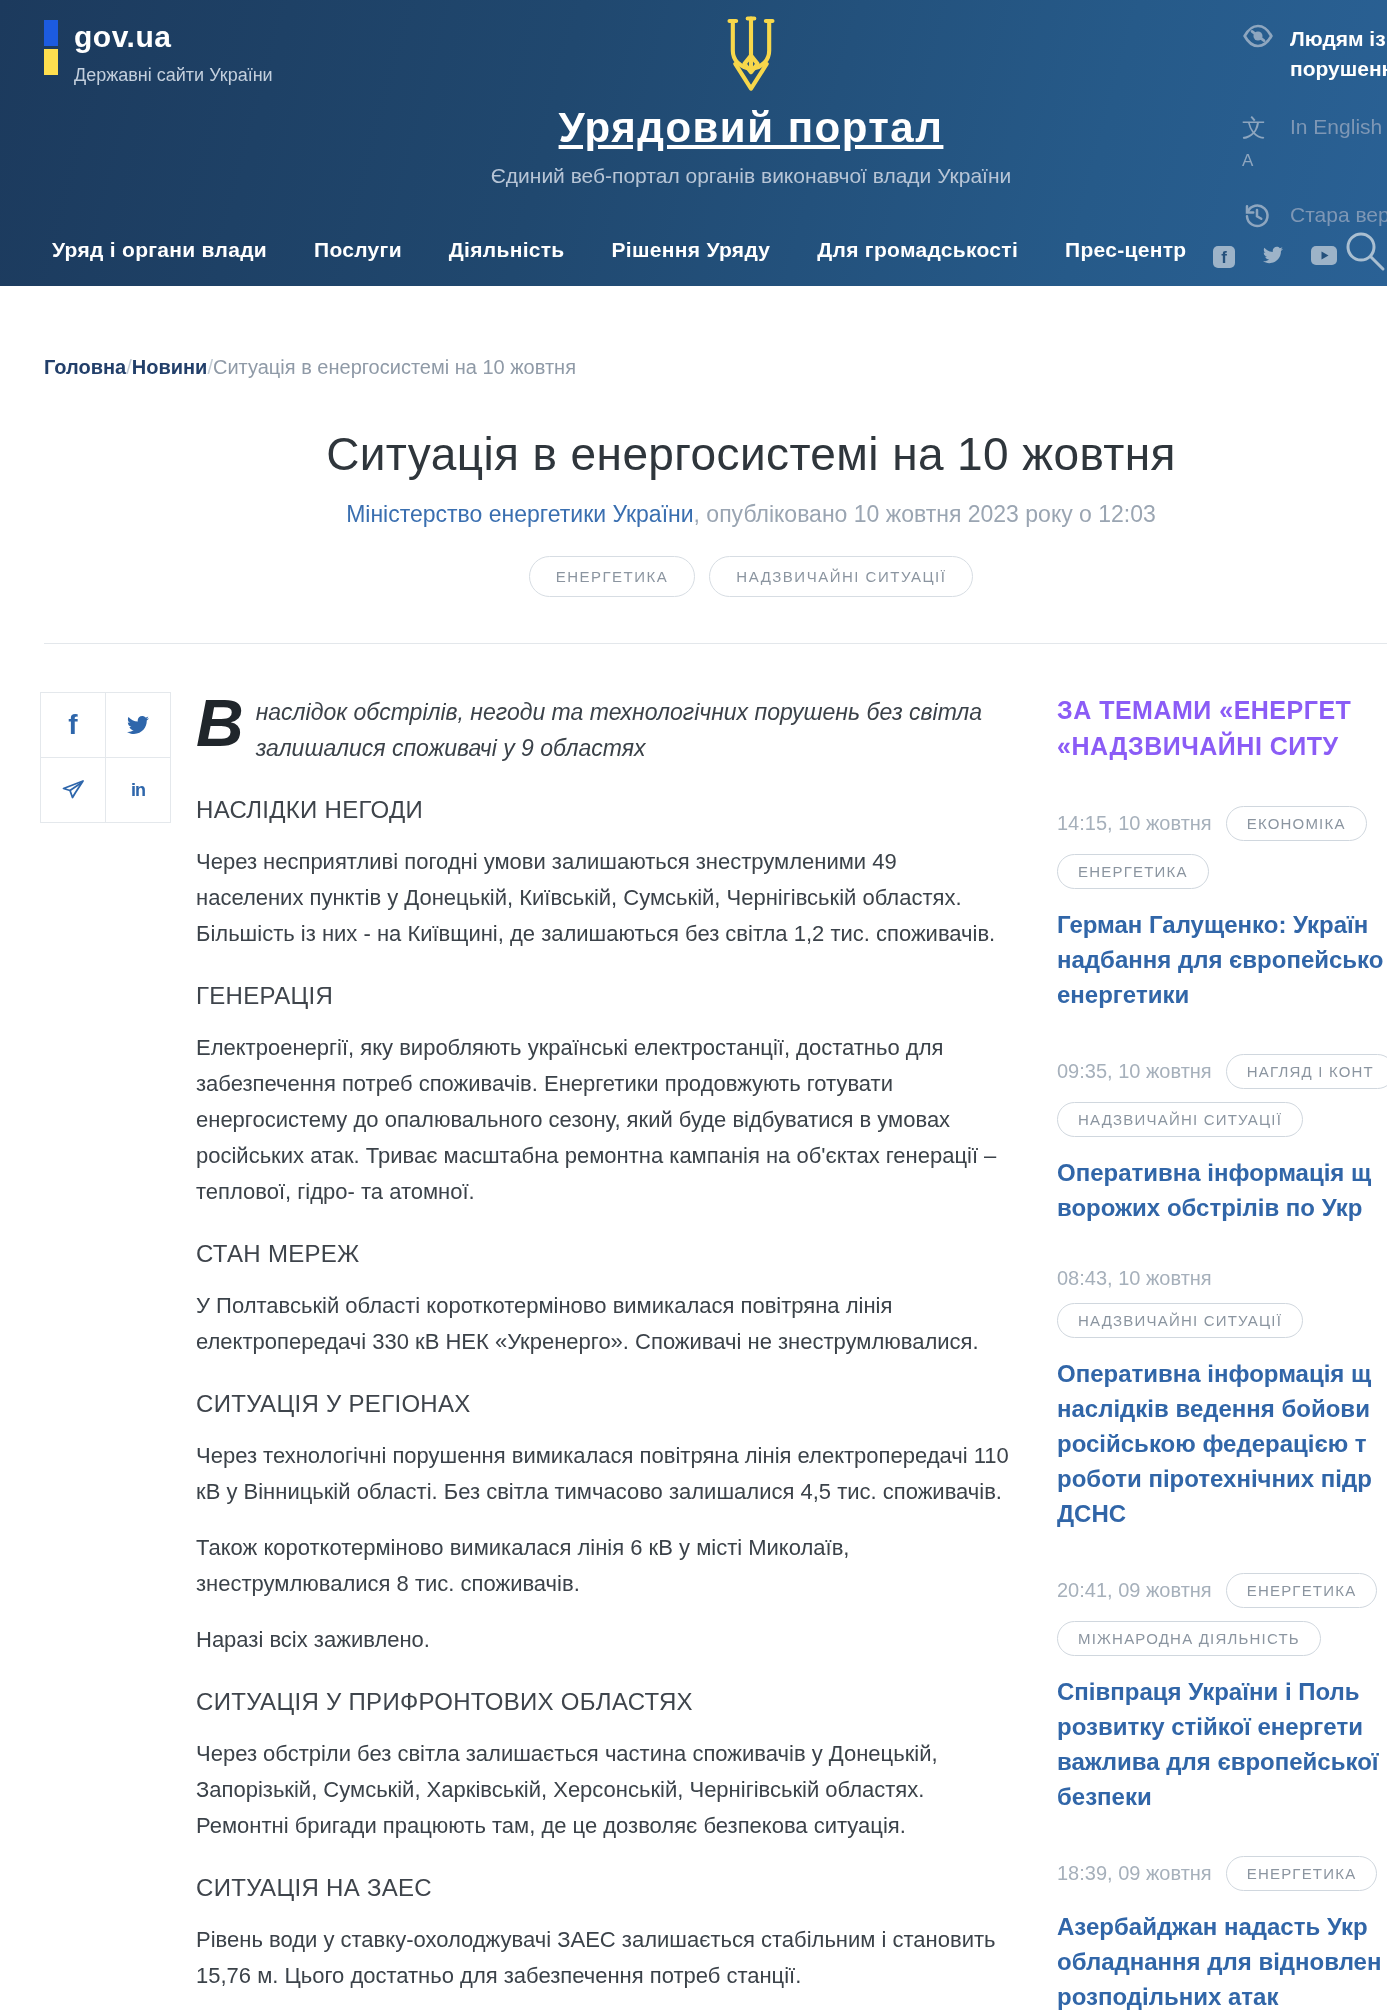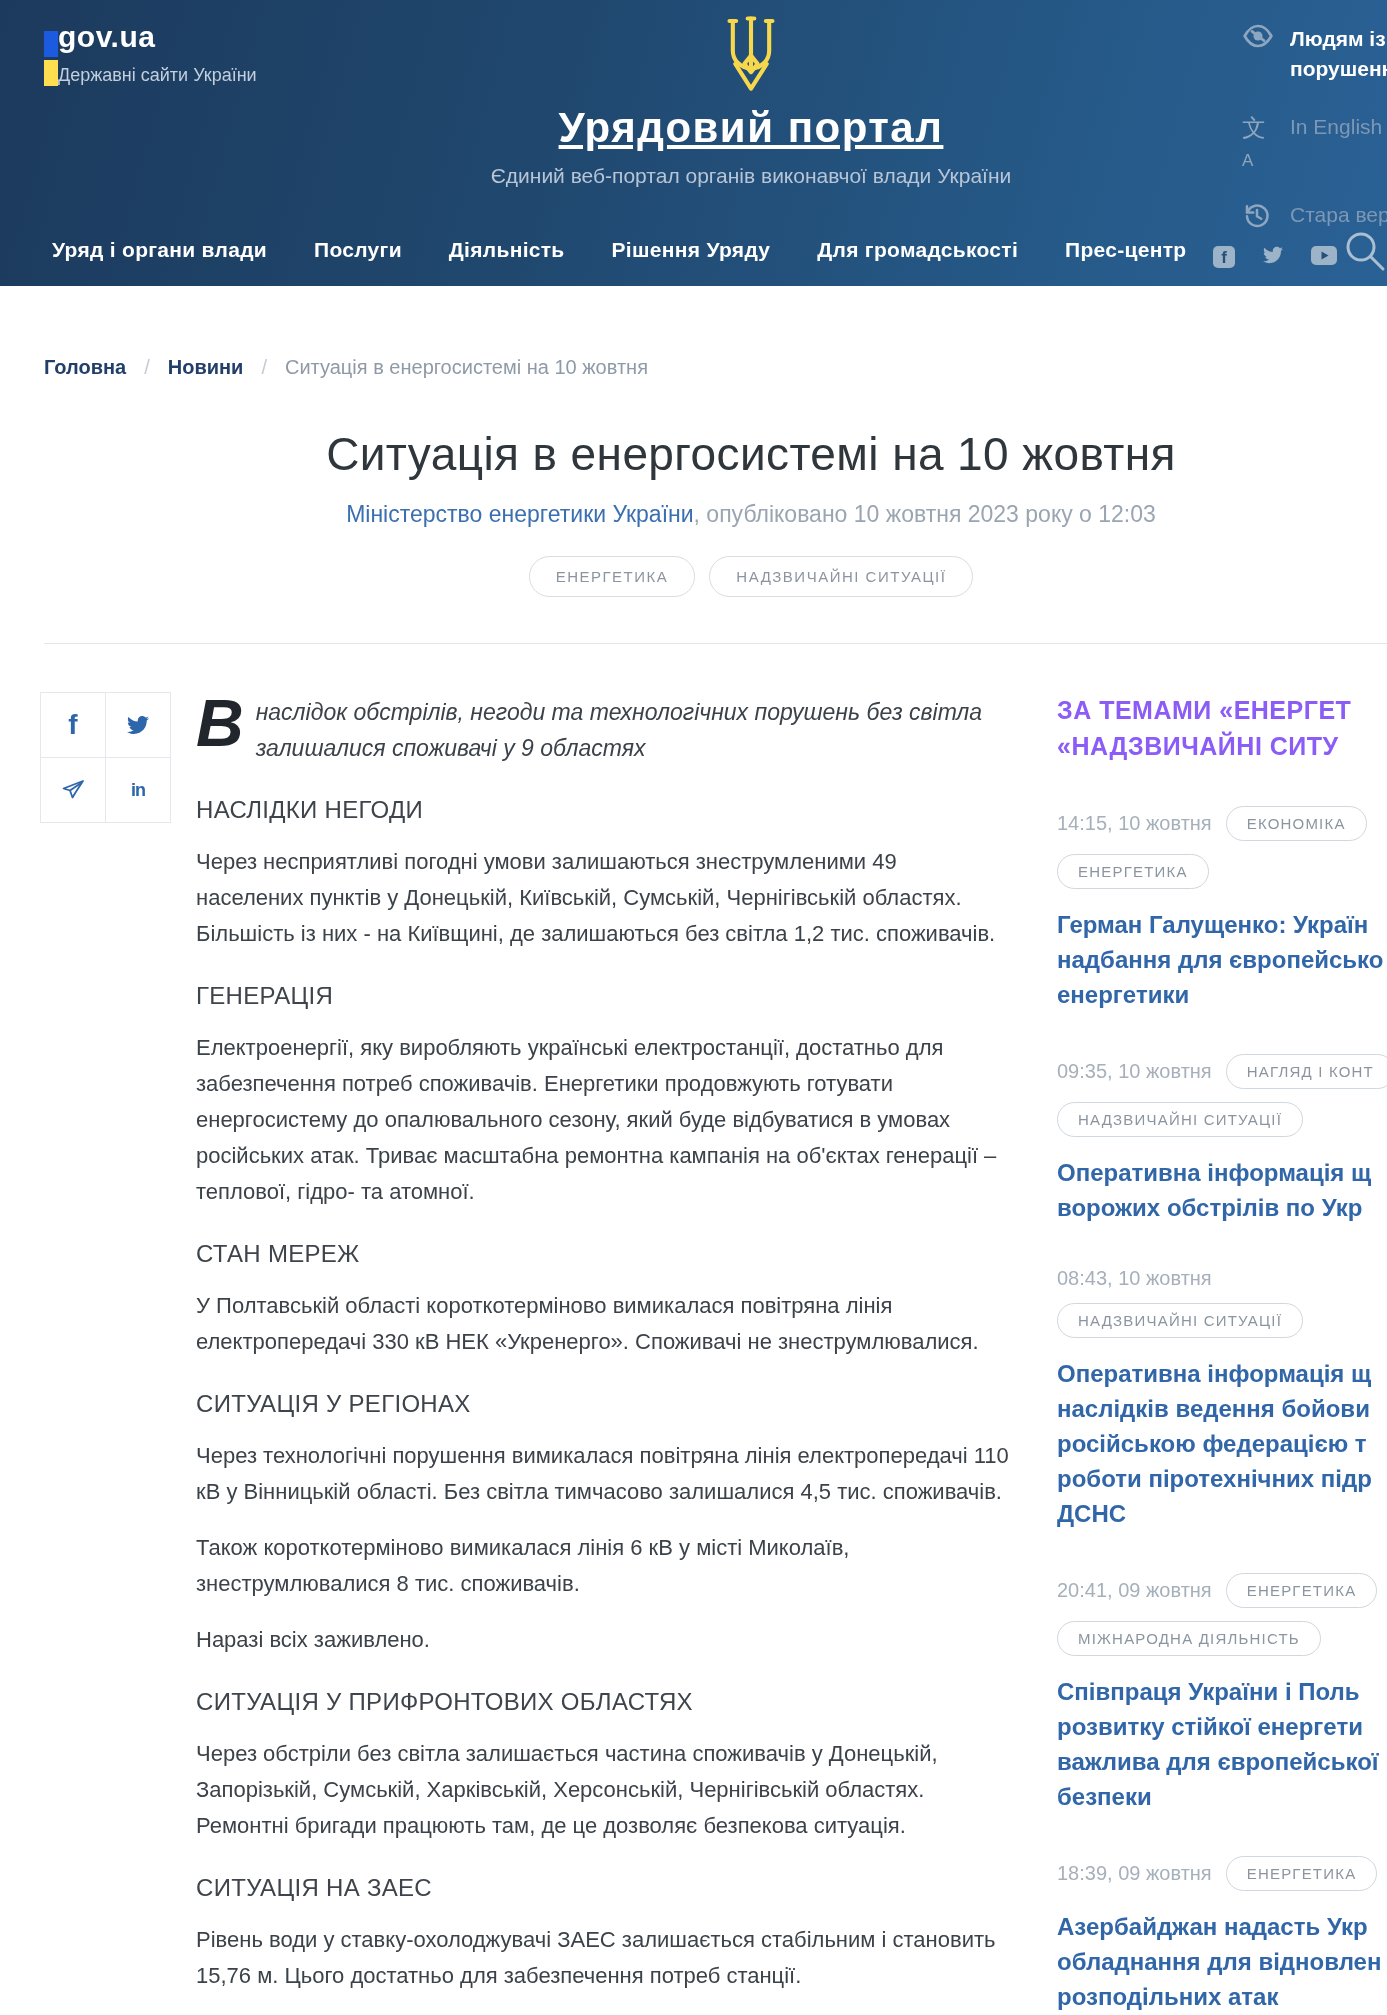--- a/index.html
+++ b/index.html
@@ -3,21 +3,21 @@
 <meta charset="utf-8">
 <style>
   * { margin:0; padding:0; box-sizing:border-box; }
   html,body { background:#fff; }
   body { font-family:"Liberation Sans", sans-serif; }
   .page { position:relative; width:1387px; height:2015px; overflow:hidden; background:#fff; }
 
   
   .header { position:relative; height:286px;
     background:linear-gradient(105deg,#1c3a5d 0%,#20486f 40%,#265a89 78%,#2a6195 100%); color:#fff; }
-  .logo { position:absolute; left:44px; top:20px; display:flex; gap:0; align-items:flex-end; cursor:pointer; }
+  .logo { position:absolute; left:44px; top:20px; display:flex; gap:16px; align-items:flex-start; cursor:pointer; }
   .flag { width:14px; }
   .flag .b { width:14px; height:26px; background:#1c5be0; }
   .flag .y { width:14px; height:26px; background:#ffdf4f; margin-top:3px; }
   .logo-domain { font-size:30px; font-weight:700; letter-spacing:.5px; }
   .logo-tagline { margin-top:11px; font-size:18px; color:#c3cfdd; font-weight:400; }
 
   .portal { position:absolute; left:115px; top:16px; width:1272px; text-align:center; }
   .trident { display:inline-block; }
   .portal-title { margin-top:8px; font-size:42px; font-weight:700; letter-spacing:1.5px;text-decoration:underline; }
   .portal-subtitle { margin-top:12px; font-size:21px; color:#b7c5d6; font-weight:400; }
@@ -33,21 +33,21 @@
   .nav { position:absolute; left:52px; top:238px; display:flex; gap:47px; }
   .nav-item { font-size:21px; font-weight:700; color:#fff; letter-spacing:.3px; white-space:nowrap; cursor:pointer; text-decoration:none; }
 
   .social { position:absolute; left:1213px; top:245px; display:flex; gap:26px; align-items:center; }
   .soc { cursor:pointer; }
   .fb-box { width:22px; height:22px; border-radius:5px; background:#9db3c8; color:#24507c;
     font-weight:700; font-size:17px; display:flex; align-items:flex-end; justify-content:center; }
   .search-icon { position:absolute; left:1342px; top:228px; cursor:pointer; }
 
   
-  .breadcrumbs { margin:70px 0 0 44px; display:flex; gap:18px; align-items:center; font-size:20px; }
+  .breadcrumbs { margin:70px 0 0 44px; display:flex; align-items:center; font-size:20px; }
   .crumb { color:#223f6a; font-weight:700; text-decoration:none; cursor:pointer; white-space:nowrap; }
   .crumb.current { color:#8f9aa7; font-weight:400; cursor:default; }
   .crumb-sep { color:#c3ccd5; font-size:20px; }
 
   
   .article-head { margin-left:44px; width:1414px; text-align:center; }
   .article-title { margin-top:48px; font-size:46px; font-weight:300; color:#2f363c; letter-spacing:.4px; }
   .article-meta { margin-top:20px; font-size:23px; color:#9aa5b2; font-weight:400; }
   .meta-source { color:#3a6fb0; cursor:pointer; }
   .tags { margin-top:28px; display:flex; justify-content:center; gap:14px; }

